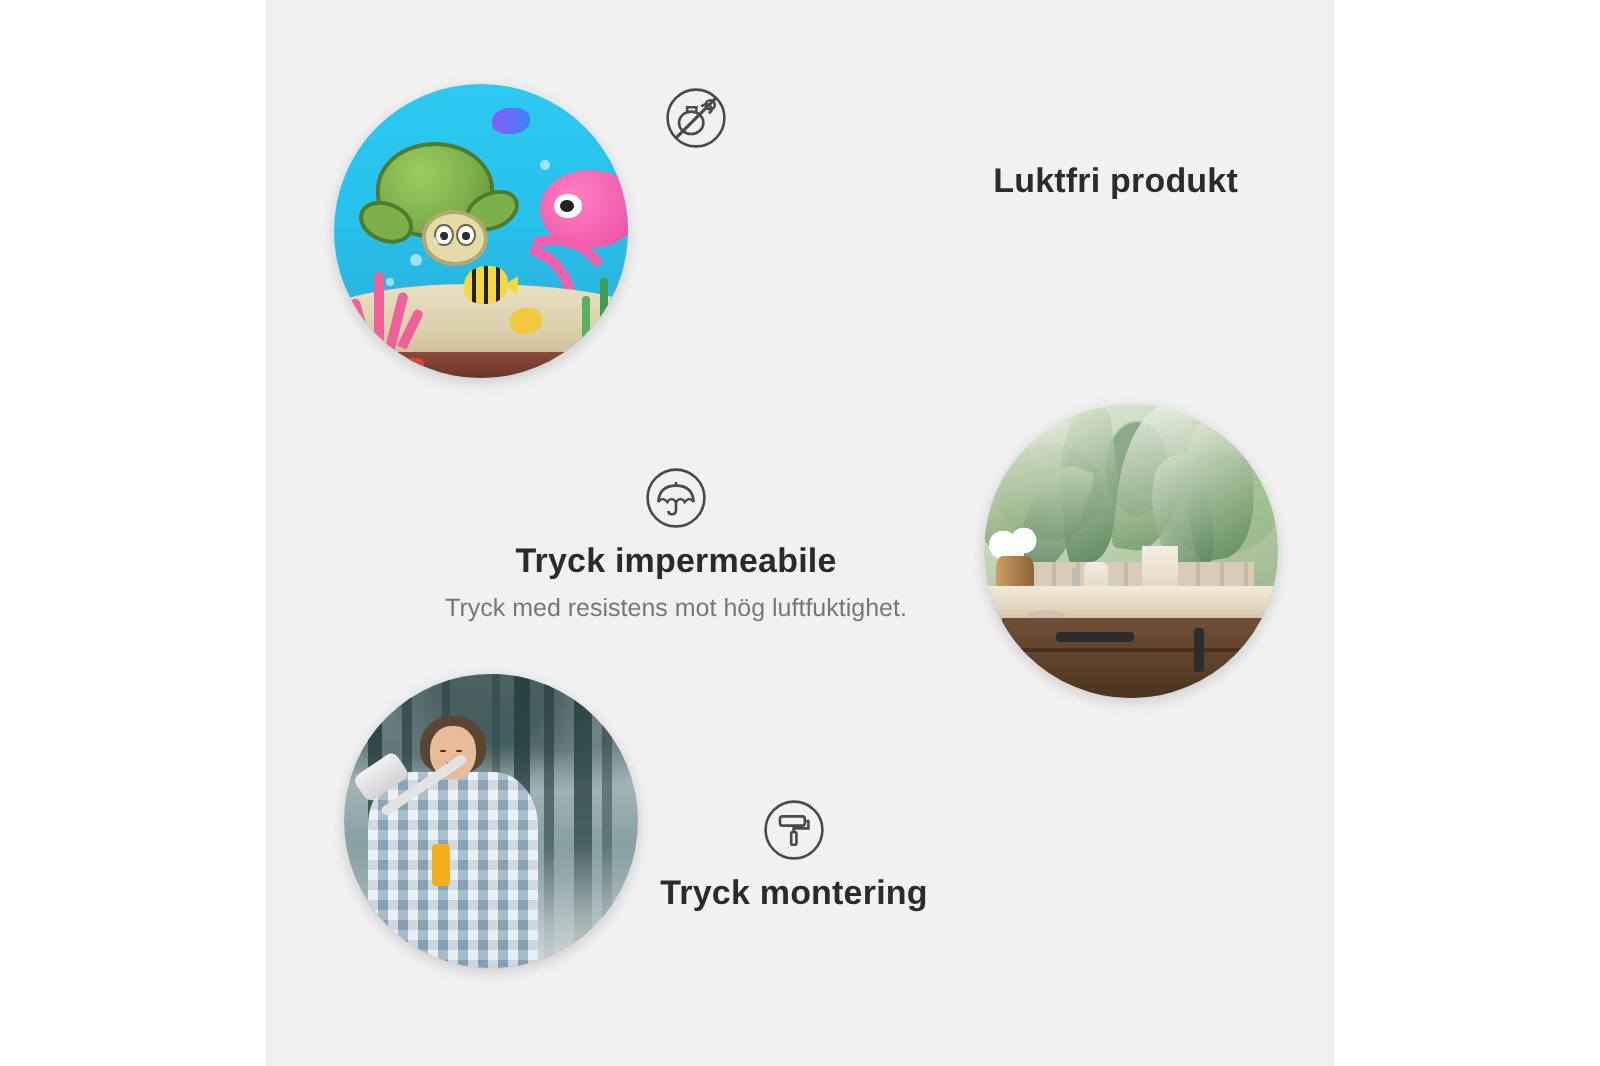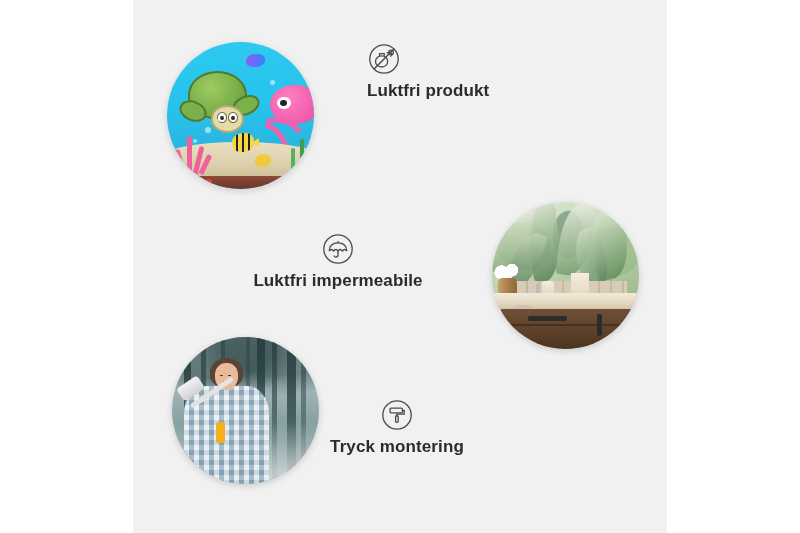--- a/index.html
+++ b/index.html
@@ -294,21 +294,21 @@
     letter-spacing: .1px;
     margin: 5px 0 4px 0;
     line-height: 1.2;
   }
   .f-desc {
     font-size: 12.5px;
     color: #777777;
     line-height: 1.52;
     margin: 0;
   }
-  .align-left  { text-align: left; margin-left: 36px; }
+  .align-left  { text-align: right; }
   .align-left .icon-wrap { margin-left: 0; }
   .align-center { text-align: center; }
   .align-center .icon-wrap { margin: 0 auto; }
 
   
   #feature-odorless   { left: 331px; top: 42px;  width: 288px; }
   #feature-waterproof { left: 213px; top: 232px; width: 250px; }
   #feature-assembly   { left: 302px; top: 398px; width: 190px; }
 
   #medallion-sea      { left: 167px; top: 42px;  width: 147px; height: 147px; }
@@ -400,21 +400,22 @@
   <div class="feature align-center" id="feature-waterproof">
     <div class="icon-wrap">
       <svg width="32" height="32" viewBox="0 0 32 32" fill="none" stroke="#4a4a4a" stroke-width="1.3">
         <circle cx="16" cy="16" r="14.2"></circle>
         <path d="M7.2 18.0 q0.4 -8.2 8.8 -8.2 q8.4 0 8.8 8.2"></path>
         <path d="M7.2 18.0 q2.2 -3.0 4.4 0 q2.2 -3.0 4.4 0 q2.2 -3.0 4.4 0 q2.2 -3.0 4.4 0"></path>
         <path d="M16 9.8 L16 8.0"></path>
         <path d="M16 18.0 L16 22.0 q0 2.1 -2.1 2.1 q-1.7 0 -1.7 -1.6"></path>
       </svg>
     </div>
-    <div class="f-title">Luktfri impermeabile</div>
+    <div class="f-title">Tryck impermeabile</div>
+    <p class="f-desc">Tryck med resistens mot hög luftfuktighet.</p>
   </div>
 
   <div class="medallion" id="medallion-painter">
     <div class="scene">
       <div class="forest-bg"></div>
       <div class="trunk t1"></div>
       <div class="trunk t2"></div>
       <div class="trunk t3"></div>
       <div class="trunk t8"></div>
       <div class="trunk t4"></div>

